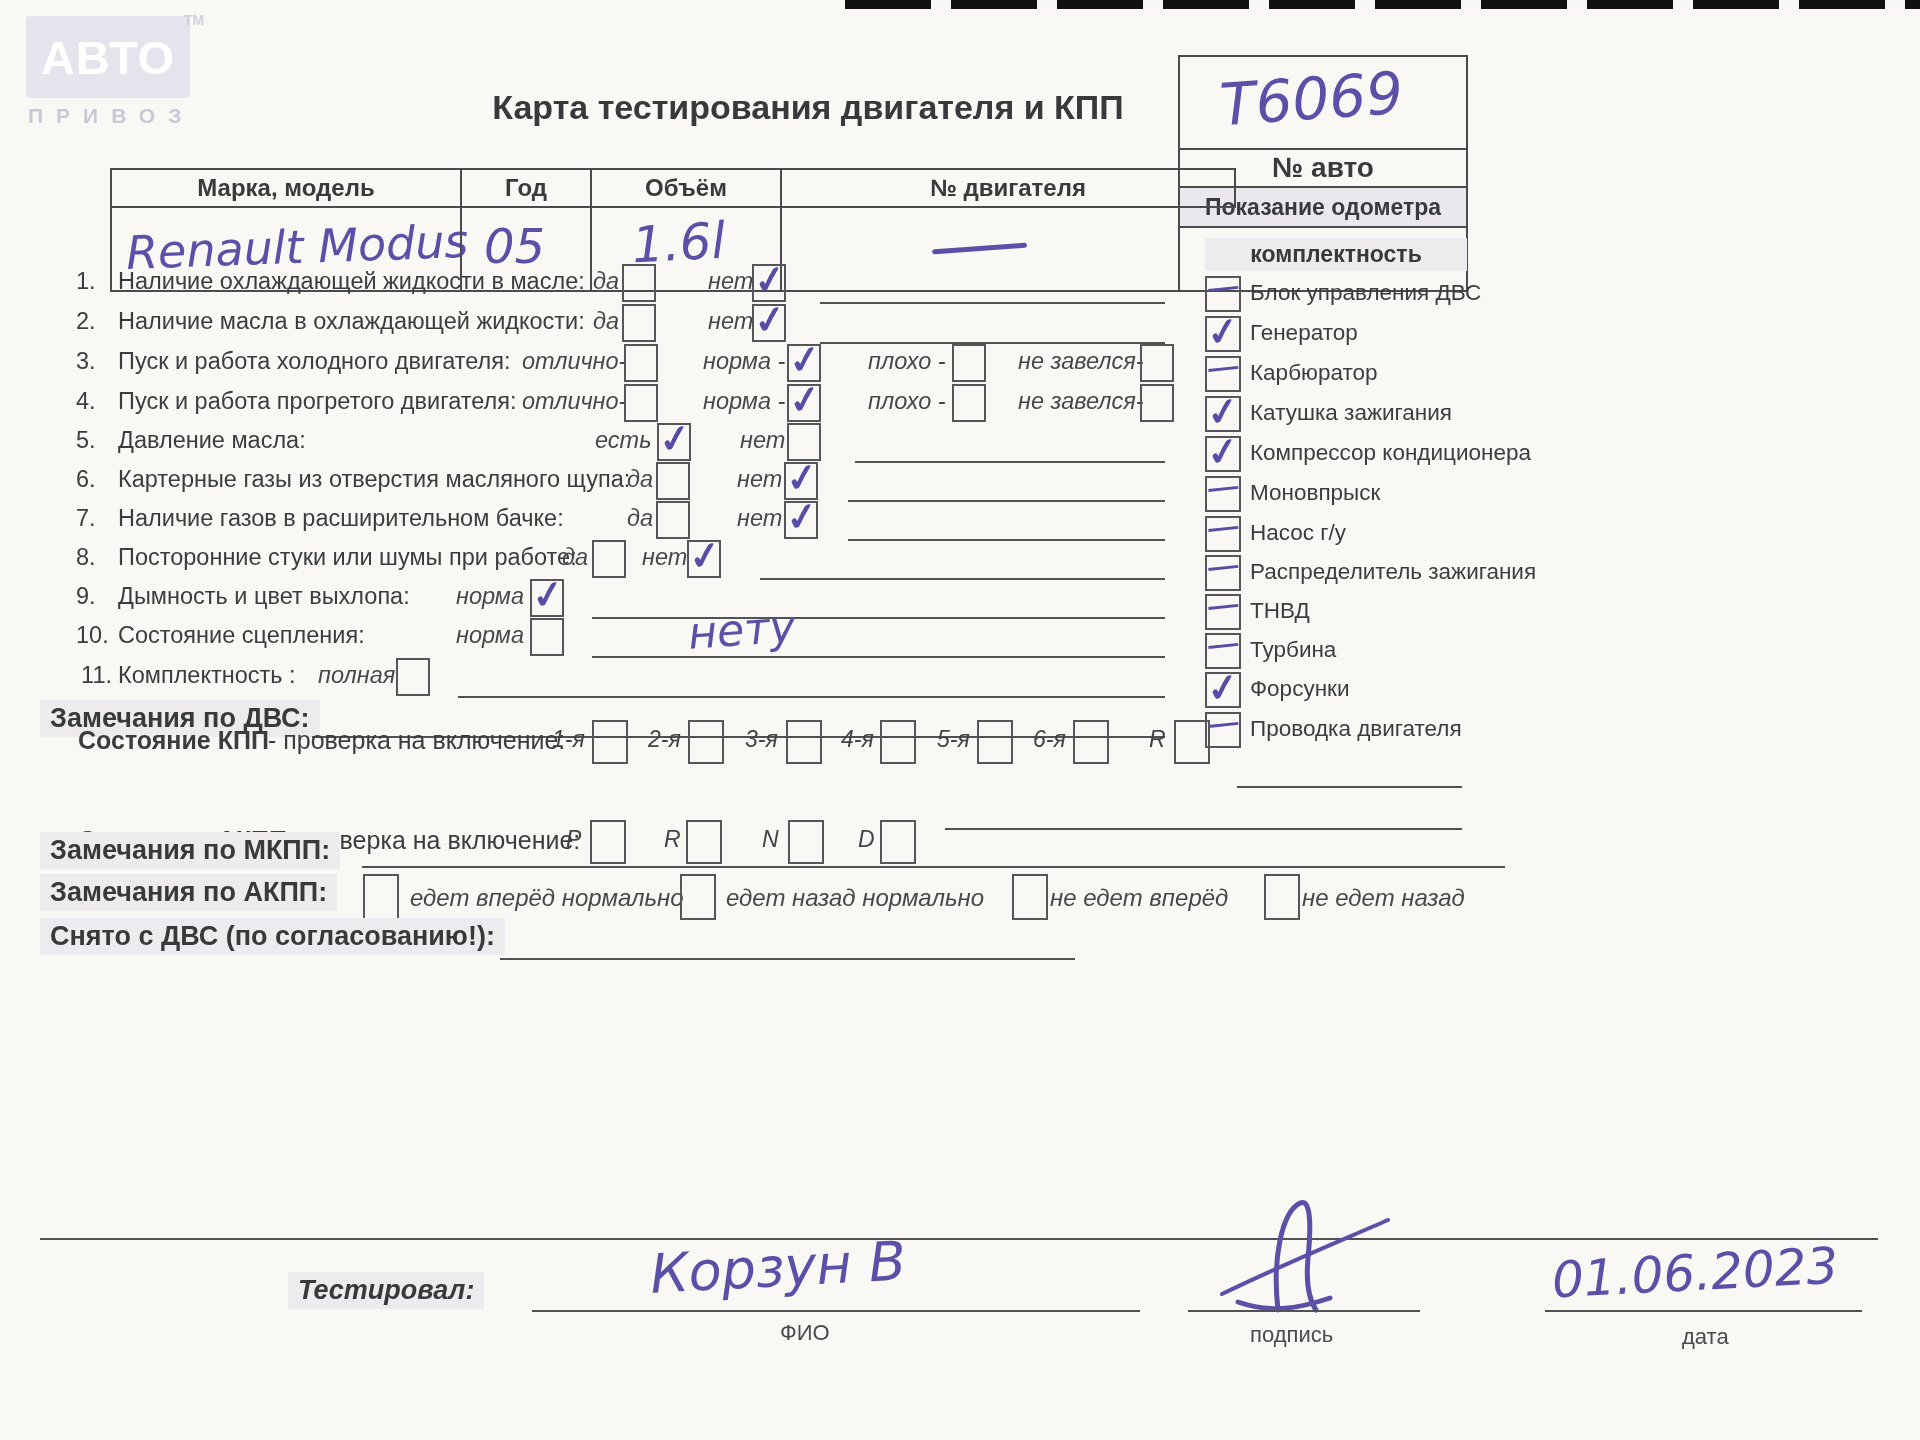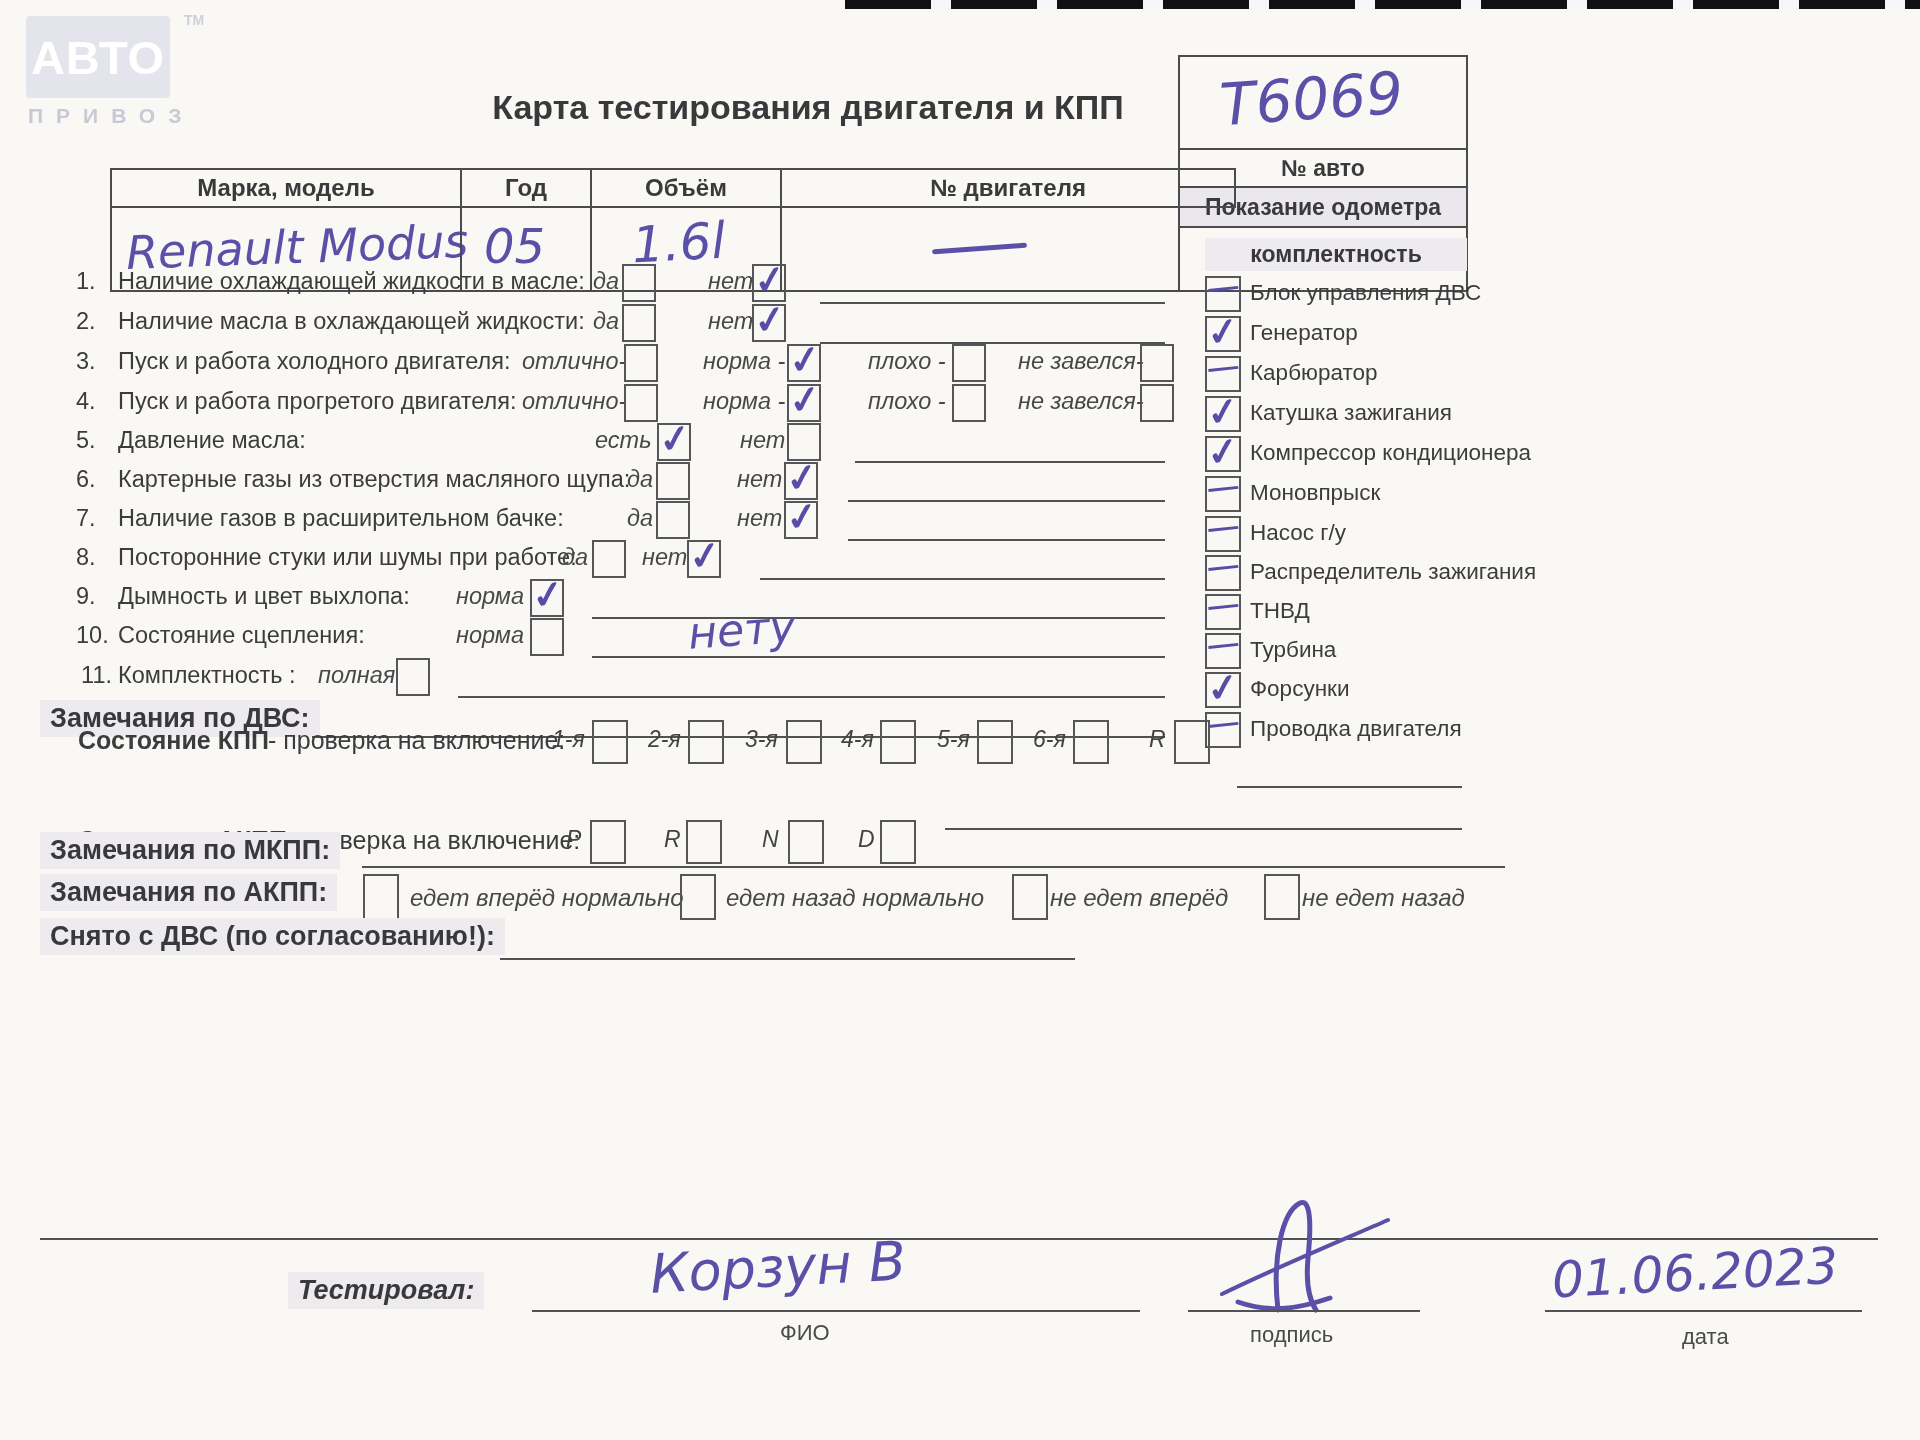--- a/index.html
+++ b/index.html
@@ -3,21 +3,21 @@
 <meta charset="utf-8">
 <style>
   html,body{margin:0;padding:0;background:#e8e6e2;}
   #page{position:relative;width:1920px;height:1440px;background:#f9f8f5;overflow:hidden;
         font-family:"Liberation Sans",sans-serif;color:#3e3e41;}
   .abs{position:absolute;}
   
   .perf{position:absolute;left:845px;top:0;width:1075px;height:9px;
         background:repeating-linear-gradient(90deg,#111 0 86px,#f6f6f6 86px 106px);}
   
-  .logo-box{position:absolute;left:26px;top:16px;width:144px;height:82px;background:#e4e4ed;border-radius:4px;
+  .logo-box{position:absolute;left:26px;top:16px;width:164px;height:82px;background:#e4e4ed;border-radius:4px;
             display:flex;align-items:center;justify-content:center;}
   .logo-main{font-size:47px;font-weight:bold;color:#ffffff;letter-spacing:1px;}
   .logo-tm{position:absolute;left:184px;top:12px;font-size:14px;color:#cfcfdb;font-weight:bold;}
   .logo-sub{position:absolute;left:28px;top:104px;font-size:21px;font-weight:bold;color:#c9c9d6;letter-spacing:13px;}
   
   .title{position:absolute;left:408px;top:88px;width:800px;text-align:center;
          font-size:34px;font-weight:bold;color:#39393c;}
   
   .cell{position:absolute;border:2px solid #4b4b4e;box-sizing:border-box;}
   .th{display:flex;align-items:center;justify-content:center;font-weight:bold;font-size:24px;color:#3a3a3d;}
@@ -55,21 +55,21 @@
     <span class="logo-main">АВТО</span>
   </div>
   <span class="logo-tm">ТМ</span>
   <span class="logo-sub">ПРИВОЗ</span>
 
   <div class="title">Карта тестирования двигателя и КПП</div>
 
   <div class="cell" style="left:1178px;top:55px;width:290px;height:95px;">
     <span class="hw abs" style="left:40px;top:8px;font-size:58px;transform:rotate(-4deg);">T6069</span>
   </div>
-  <div class="cell th" style="left:1178px;top:148px;width:290px;height:40px;font-size:23px;">№ авто</div>
+  <div class="cell th" style="left:1178px;top:148px;width:290px;height:40px;font-size:28px;">№ авто</div>
   <div class="cell th shade" style="left:1178px;top:186px;width:290px;height:42px;font-size:23px;">Показание одометра</div>
   <div class="cell" style="left:1178px;top:226px;width:290px;height:66px;">
     <div class="pendash" style="left:105px;top:28px;width:70px;"></div>
   </div>
 
   <div class="cell th" style="left:110px;top:168px;width:352px;height:40px;">Марка, модель</div>
   <div class="cell th" style="left:460px;top:168px;width:132px;height:40px;">Год</div>
   <div class="cell th" style="left:590px;top:168px;width:192px;height:40px;">Объём</div>
   <div class="cell th" style="left:780px;top:168px;width:456px;height:40px;">№ двигателя</div>
   <div class="cell" style="left:110px;top:206px;width:352px;height:86px;">

